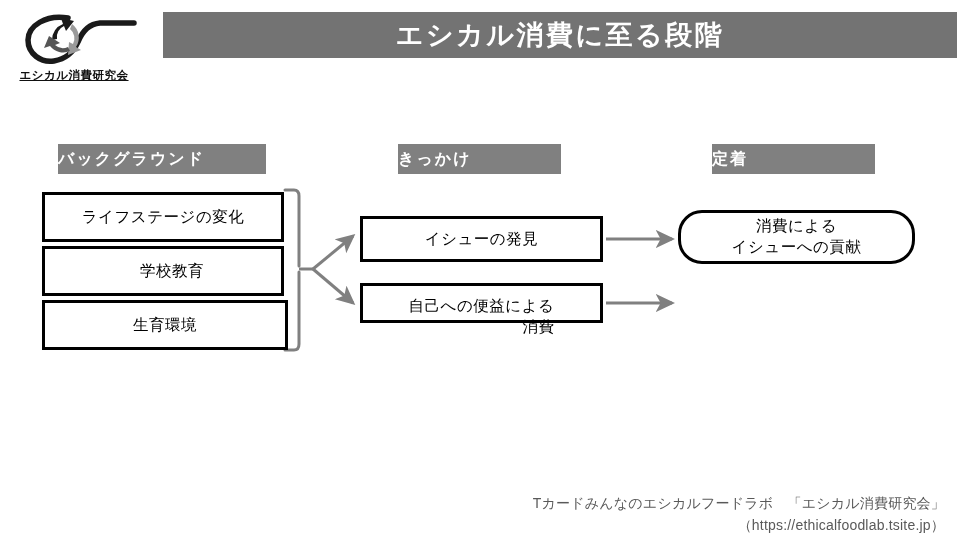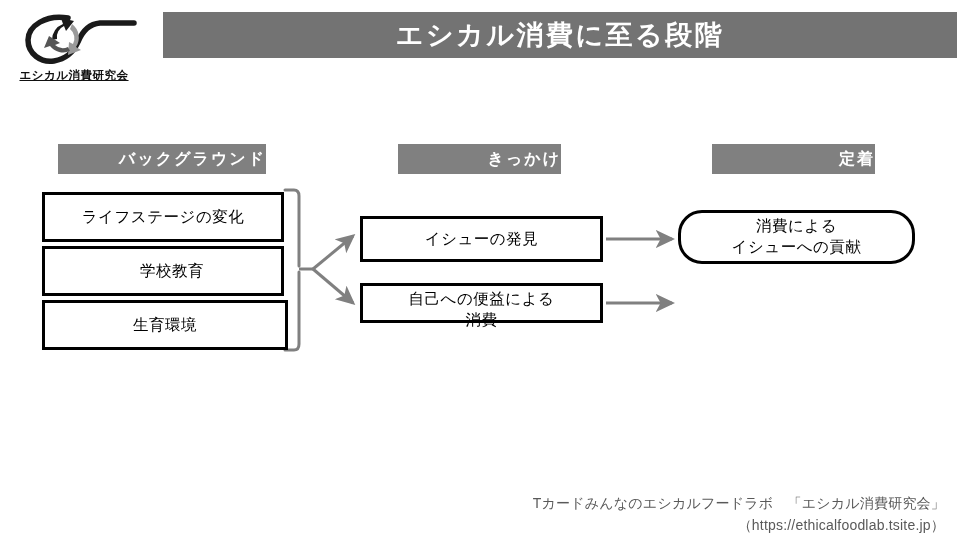--- a/index.html
+++ b/index.html
@@ -69,21 +69,21 @@
     white-space: nowrap;
   }
 
   
   .col-head {
     position: absolute;
     height: 30px;
     background: #808080;
     display: flex;
     align-items: center;
-    justify-content: flex-end;
+    justify-content: flex-start;
   }
   .col-head span {
     color: #ffffff;
     font-size: 16px;
     font-weight: bold;
     letter-spacing: 2px;
     white-space: nowrap;
   }
   #head-bg  { left: 58px;  top: 144px; width: 208px; }
   #head-trg { left: 398px; top: 144px; width: 163px; }
@@ -110,21 +110,21 @@
   }
 
   
   #node-life   { left: 42px; top: 192px; width: 242px; height: 50px; }
   #node-school { left: 42px; top: 246px; width: 242px; height: 50px; padding-left: 24px; }
   #node-env    { left: 42px; top: 300px; width: 246px; height: 50px; }
 
   
   #node-issue   { left: 360px; top: 216px; width: 243px; height: 46px; }
   #node-benefit { left: 360px; top: 283px; width: 243px; height: 40px; }
-  #node-benefit span { position: relative; top: 7px; }
+  #node-benefit span { position: relative; top: 14px; text-align: right; }
 
   
   #node-contrib   { left: 678px; top: 210px; width: 237px; height: 54px; border-radius: 24px; }
   #node-awareness { left: 678px; top: 283px; width: 237px; height: 40px; }
 
   
   #connectors {
     position: absolute;
     left: 0;
     top: 0;

